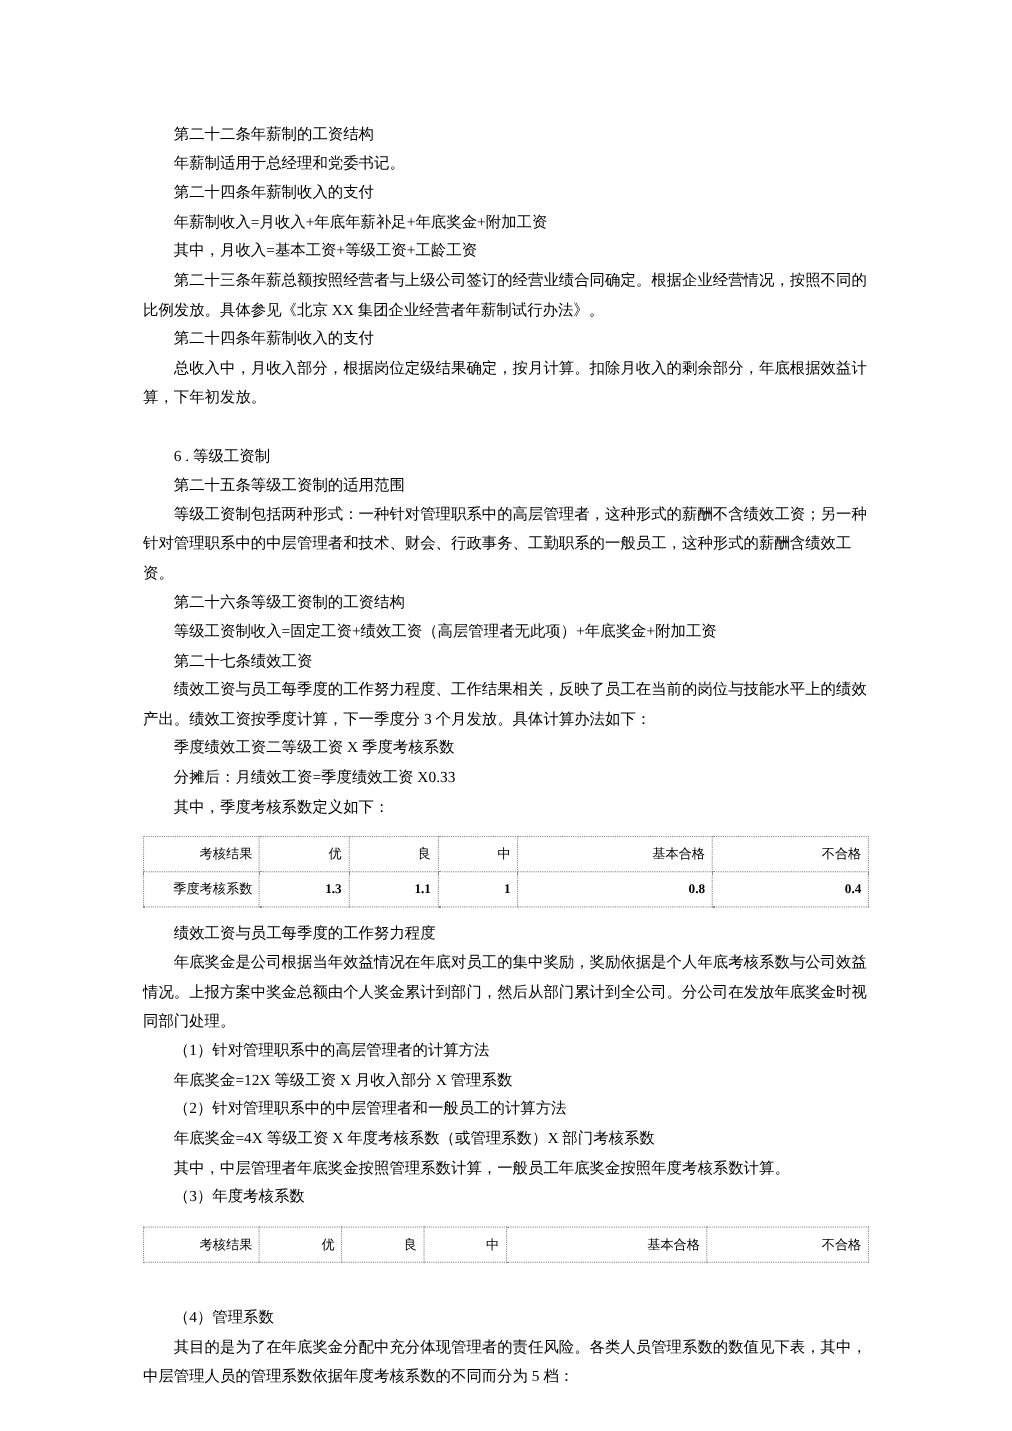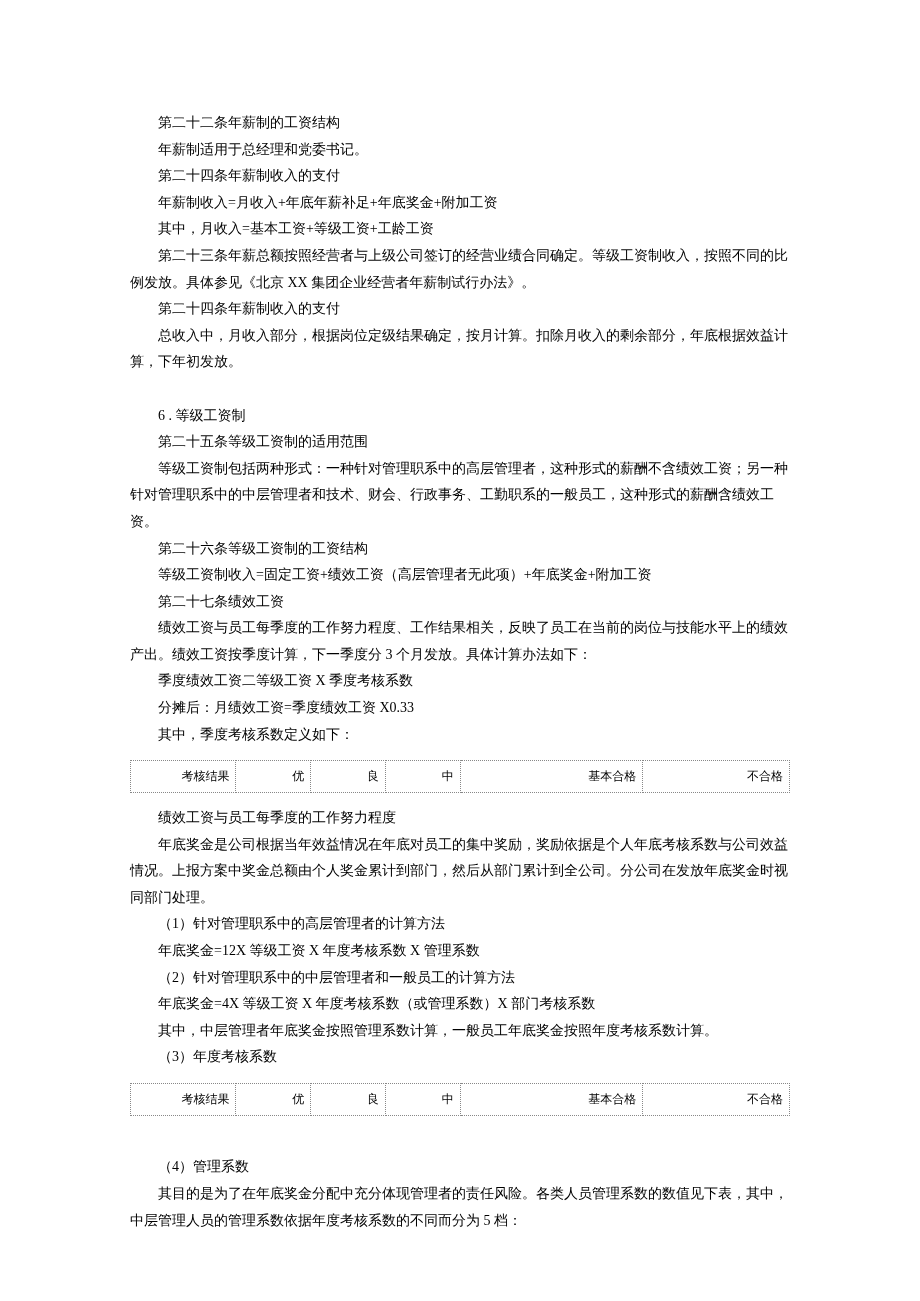--- a/index.html
+++ b/index.html
@@ -43,21 +43,21 @@
   }
 </style>
 </head>
 <body>
 
 <p class="para indent">第二十二条年薪制的工资结构</p>
 <p class="para indent">年薪制适用于总经理和党委书记。</p>
 <p class="para indent">第二十四条年薪制收入的支付</p>
 <p class="para indent">年薪制收入=月收入+年底年薪补足+年底奖金+附加工资</p>
 <p class="para indent">其中，月收入=基本工资+等级工资+工龄工资</p>
-<p class="para indent">第二十三条年薪总额按照经营者与上级公司签订的经营业绩合同确定。等级工资制收入，按照不同的比例发放。具体参见《北京 XX 集团企业经营者年薪制试行办法》。</p>
+<p class="para indent">第二十三条年薪总额按照经营者与上级公司签订的经营业绩合同确定。根据企业经营情况，按照不同的比例发放。具体参见《北京 XX 集团企业经营者年薪制试行办法》。</p>
 <p class="para indent">第二十四条年薪制收入的支付</p>
 <p class="para indent">总收入中，月收入部分，根据岗位定级结果确定，按月计算。扣除月收入的剩余部分，年底根据效益计算，下年初发放。</p>
 
 <div class="spacer"></div>
 
 <p class="para indent">6 . 等级工资制</p>
 <p class="para indent">第二十五条等级工资制的适用范围</p>
 <p class="para indent">等级工资制包括两种形式：一种针对管理职系中的高层管理者，这种形式的薪酬不含绩效工资；另一种针对管理职系中的中层管理者和技术、财会、行政事务、工勤职系的一般员工，这种形式的薪酬含绩效工资。</p>
 <p class="para indent">第二十六条等级工资制的工资结构</p>
 <p class="para indent">等级工资制收入=固定工资+绩效工资（高层管理者无此项）+年底奖金+附加工资</p>
@@ -70,27 +70,35 @@
 <table>
   <tbody>
       <tr>
     <td>考核结果</td>
     <td>优</td>
     <td>良</td>
     <td>中</td>
     <td>基本合格</td>
     <td>不合格</td>
   </tr>
+  <tr>
+    <td>季度考核系数</td>
+    <td class="bold">1.3</td>
+    <td class="bold">1.1</td>
+    <td class="bold">1</td>
+    <td class="bold">0.8</td>
+    <td class="bold">0.4</td>
+  </tr>
 </tbody>
   </table>
 
 <p class="para indent">绩效工资与员工每季度的工作努力程度</p>
 <p class="para indent">年底奖金是公司根据当年效益情况在年底对员工的集中奖励，奖励依据是个人年底考核系数与公司效益情况。上报方案中奖金总额由个人奖金累计到部门，然后从部门累计到全公司。分公司在发放年底奖金时视同部门处理。</p>
 <p class="para indent">（1）针对管理职系中的高层管理者的计算方法</p>
-<p class="para indent">年底奖金=12X 等级工资 X 年度考核系数 X 管理系数</p>
+<p class="para indent">年底奖金=12X 等级工资 X 月收入部分 X 管理系数</p>
 <p class="para indent">（2）针对管理职系中的中层管理者和一般员工的计算方法</p>
 <p class="para indent">年底奖金=4X 等级工资 X 年度考核系数（或管理系数）X 部门考核系数</p>
 <p class="para indent">其中，中层管理者年底奖金按照管理系数计算，一般员工年底奖金按照年度考核系数计算。</p>
 <p class="para indent">（3）年度考核系数</p>
 
 <table>
   <tbody>
       <tr>
     <td>考核结果</td>
     <td>优</td>

